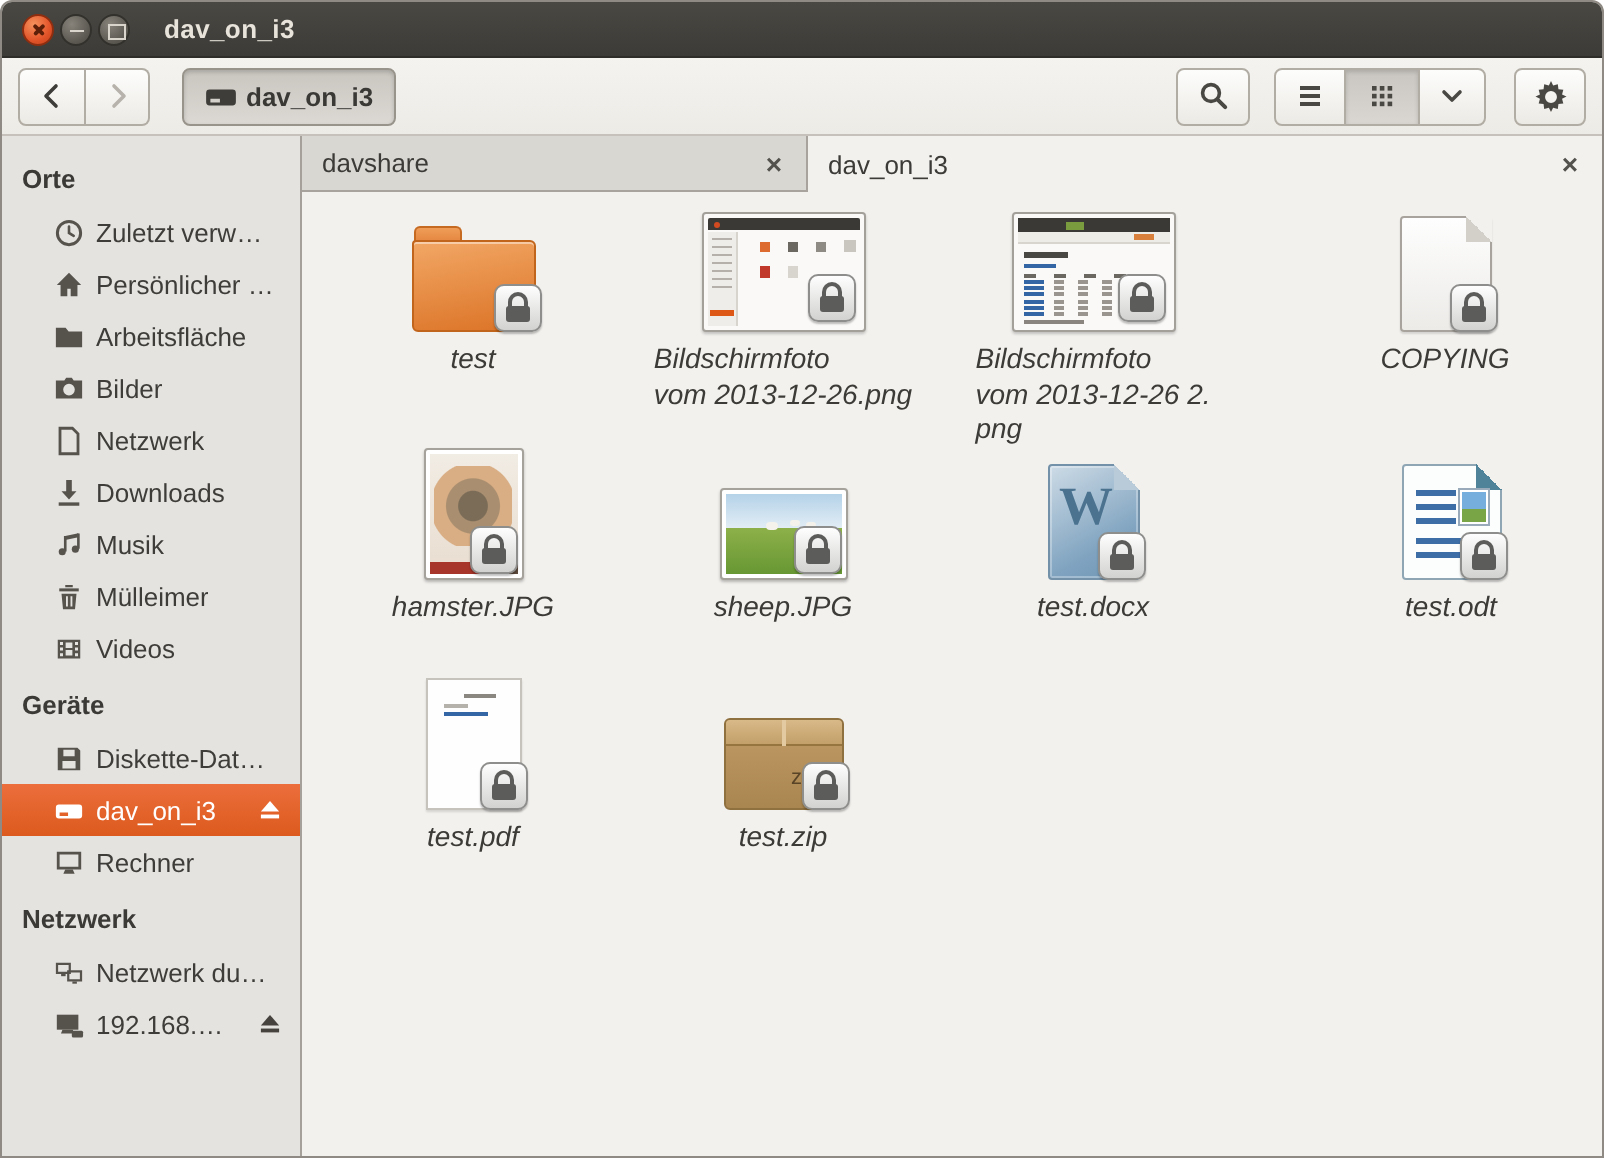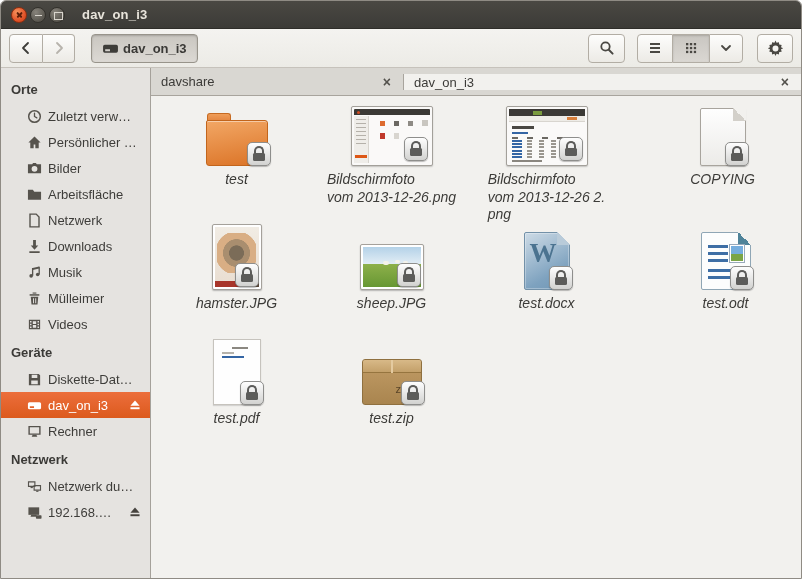--- a/index.html
+++ b/index.html
@@ -52,21 +52,21 @@
     padding-top:6px; overflow:hidden; font-size:13px; color:#3e3d3a; }
   .side-header { font-weight:bold; color:#3b3a37; padding:8px 6px 6px 10px; }
   .side-item { height:26px; display:flex; align-items:center; gap:6px; padding-left:26px; cursor:pointer; }
   .si-icon { display:flex; color:#56534d; flex:0 0 15px; }
   .si-label { white-space:nowrap; overflow:hidden; }
   .si-eject { margin-left:auto; padding-right:8px; display:flex; color:#46433e; cursor:pointer; }
   .side-item.sel { background:linear-gradient(#ec6e3c,#dc5a1d); color:#fff; }
   .side-item.sel .si-icon, .side-item.sel .si-eject { color:#fff; }
 
   .panel { flex:1; display:flex; flex-direction:column; min-width:0; }
-  .tabbar { height:28px; flex:0 0 28px; background:#d9d7d2; border-bottom:1px solid #a8a49d; display:flex;align-items:center; }
+  .tabbar { height:28px; flex:0 0 28px; background:#d9d7d2; border-bottom:1px solid #a8a49d; display:flex; }
   .tab { width:252px; display:flex; align-items:center; justify-content:space-between;
     padding:0 10px; font-size:13px; color:#3c3b38; cursor:pointer; }
   .tab.active { flex:1; width:auto; background:#f2f1ee; border-left:1px solid #a8a49d;
     margin-bottom:-1px; }
   .tab-close { color:#54524d; font-size:14px; font-weight:bold; padding:0 2px; cursor:pointer; }
 
   .content { flex:1; position:relative; background:#f2f1ee; overflow:hidden; }
 
   
   .tile { position:absolute; width:155px; display:flex; flex-direction:column; align-items:center; cursor:pointer; }
@@ -211,32 +211,32 @@
           <span class="si-icon">
             <svg viewBox="0 0 16 16" width="15" height="15">
               <path d="M8 1.5L1.5 8h2v6h3.6v-4h1.8v4h3.6V8h2z" fill="currentColor"></path>
             </svg>
           </span>
           <span class="si-label">Persönlicher …</span>
         </div>
         <div class="side-item">
           <span class="si-icon">
             <svg viewBox="0 0 16 16" width="15" height="15">
+              <path d="M1 3h5.2l1.6 2H15v8.5H1z" fill="currentColor"></path>
+            </svg>
+          </span>
+          <span class="si-label">Arbeitsfläche</span>
+        </div>
+        <div class="side-item">
+          <span class="si-icon">
+            <svg viewBox="0 0 16 16" width="15" height="15">
               <path fill-rule="evenodd" d="M5.5 3.5l1-1.5h3l1 1.5H15v9.5H1V3.5h4.5zM8 5.2a3.1 3.1 0 1 0 0 6.2 3.1 3.1 0 0 0 0-6.2z" fill="currentColor"></path>
             </svg>
           </span>
           <span class="si-label">Bilder</span>
-        </div>
-        <div class="side-item">
-          <span class="si-icon">
-            <svg viewBox="0 0 16 16" width="15" height="15">
-              <path d="M1 3h5.2l1.6 2H15v8.5H1z" fill="currentColor"></path>
-            </svg>
-          </span>
-          <span class="si-label">Arbeitsfläche</span>
         </div>
         <div class="side-item">
           <span class="si-icon">
             <svg viewBox="0 0 16 16" width="15" height="15">
               <path d="M3.2 1.2h6.6l3 3v10.6H3.2z" fill="none" stroke="currentColor" stroke-width="1.5"></path>
             </svg>
           </span>
           <span class="si-label">Netzwerk</span>
         </div>
         <div class="side-item">

